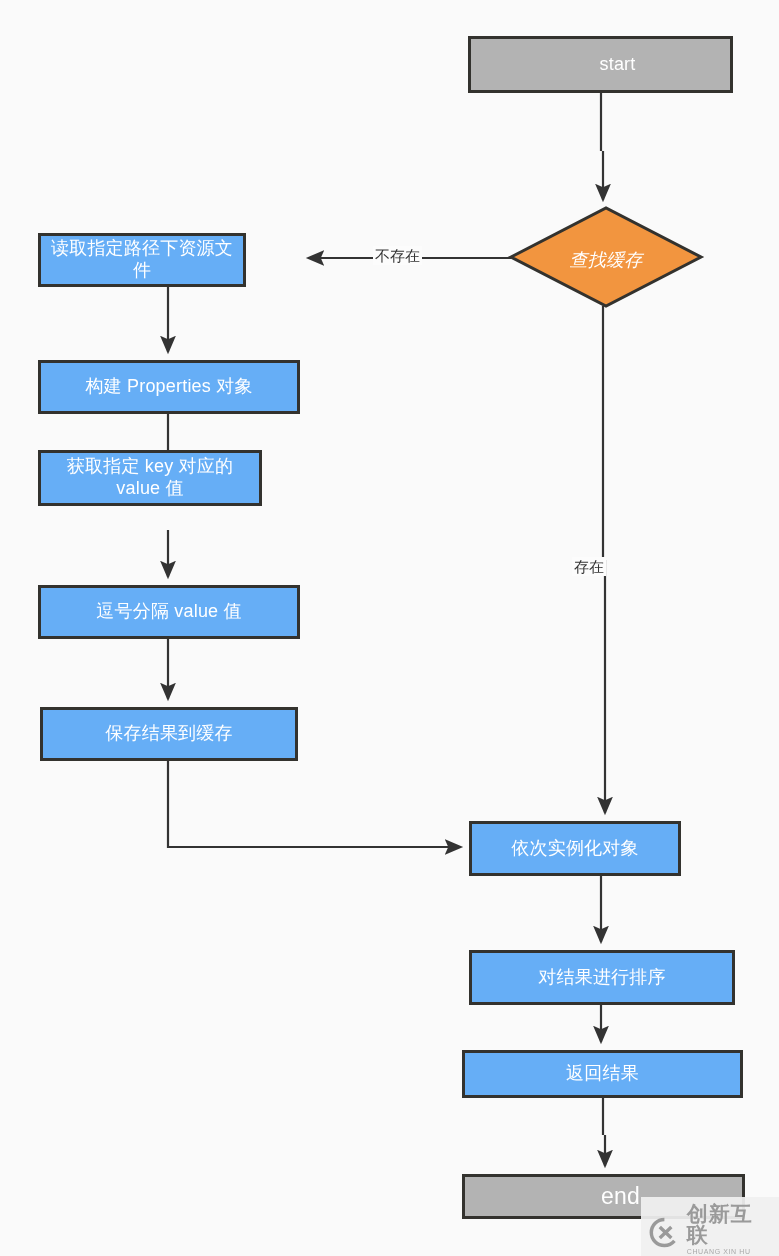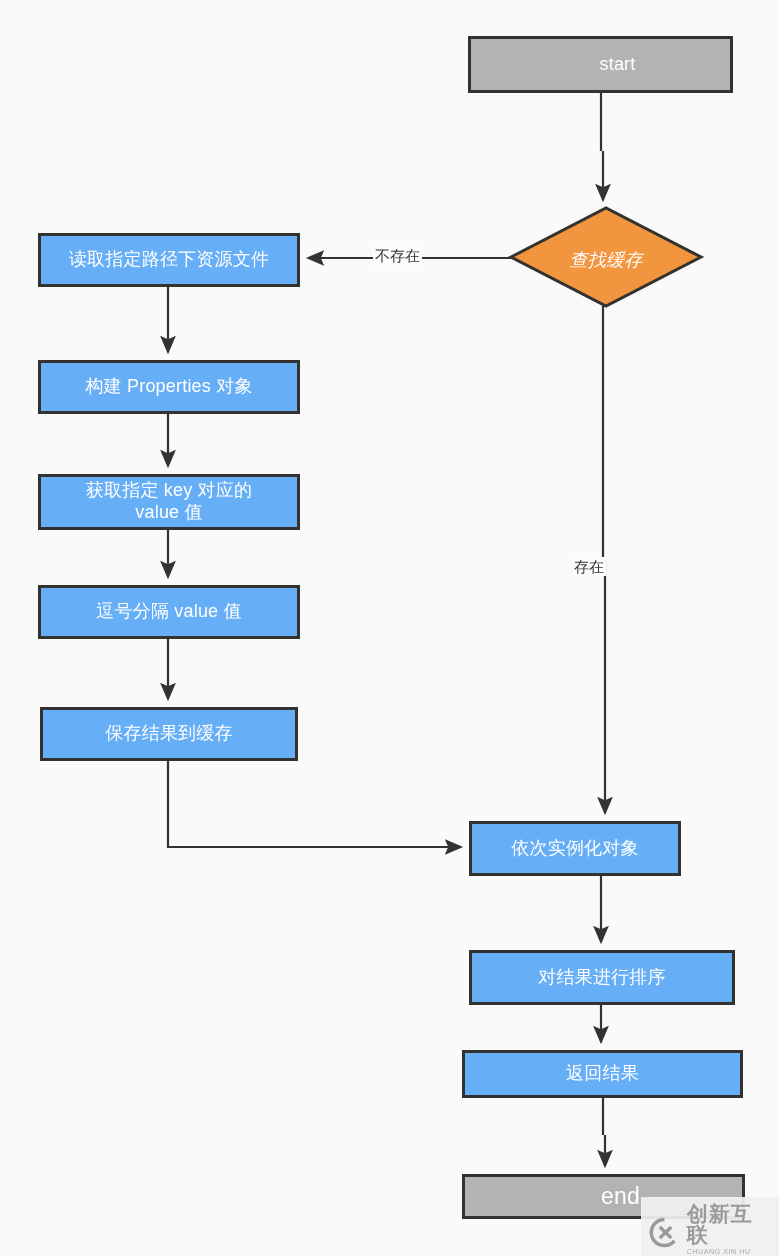--- a/index.html
+++ b/index.html
@@ -156,29 +156,29 @@
   </svg>
 
   <div class="node node-gray" style="left:468px; top:36px; width:265px; height:57px; font-size:18px;">
     <span class="node-text">start</span>
   </div>
 
   <div class="diamond-label" style="left:511px; top:248px; width:190px;">
     <span>查找缓存</span>
   </div>
 
-  <div class="node node-blue" style="left:38px; top:233px; width:262px; height:54px; font-size:18px;">
+  <div class="node node-blue" style="left:38px; top:233px; width:208px; height:54px; font-size:18px;">
     <span class="node-text">读取指定路径下资源文件</span>
   </div>
 
   <div class="node node-blue" style="left:38px; top:360px; width:262px; height:54px; font-size:18px;">
     <span class="node-text">构建 Properties 对象</span>
   </div>
 
-  <div class="node node-blue" style="left:38px; top:474px; width:262px; height:56px; font-size:18px;align-items:center;">
+  <div class="node node-blue" style="left:38px; top:450px; width:224px; height:56px; font-size:18px;align-items:center;">
     <span class="node-text">获取指定 key 对应的
 value 值</span>
   </div>
 
   <div class="node node-blue" style="left:38px; top:585px; width:262px; height:54px; font-size:18px;">
     <span class="node-text">逗号分隔 value 值</span>
   </div>
 
   <div class="node node-blue" style="left:40px; top:707px; width:258px; height:54px; font-size:18px;">
     <span class="node-text">保存结果到缓存</span>

